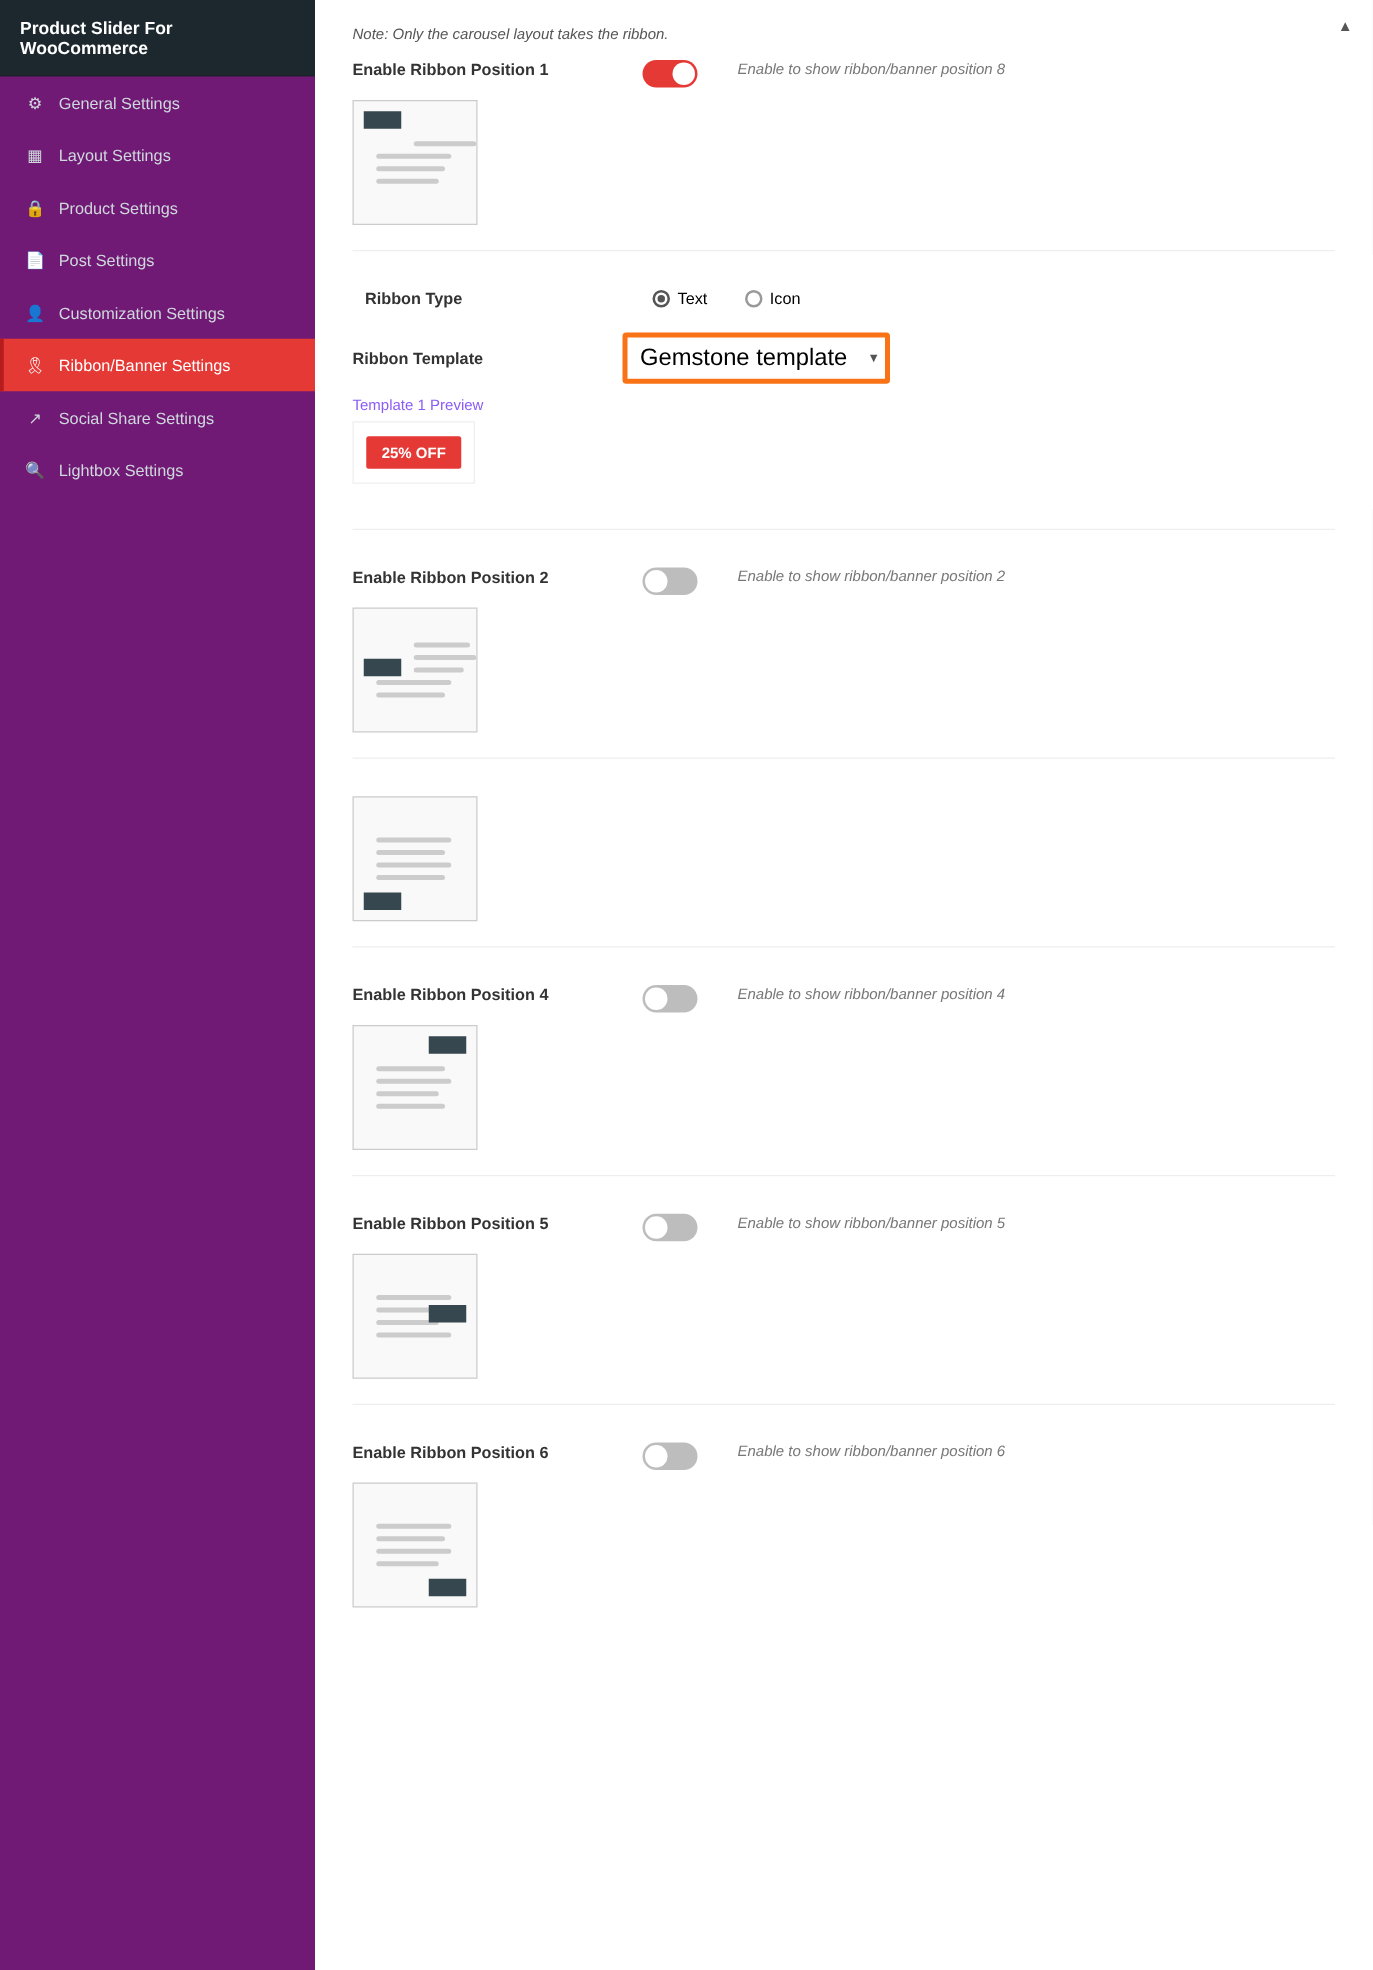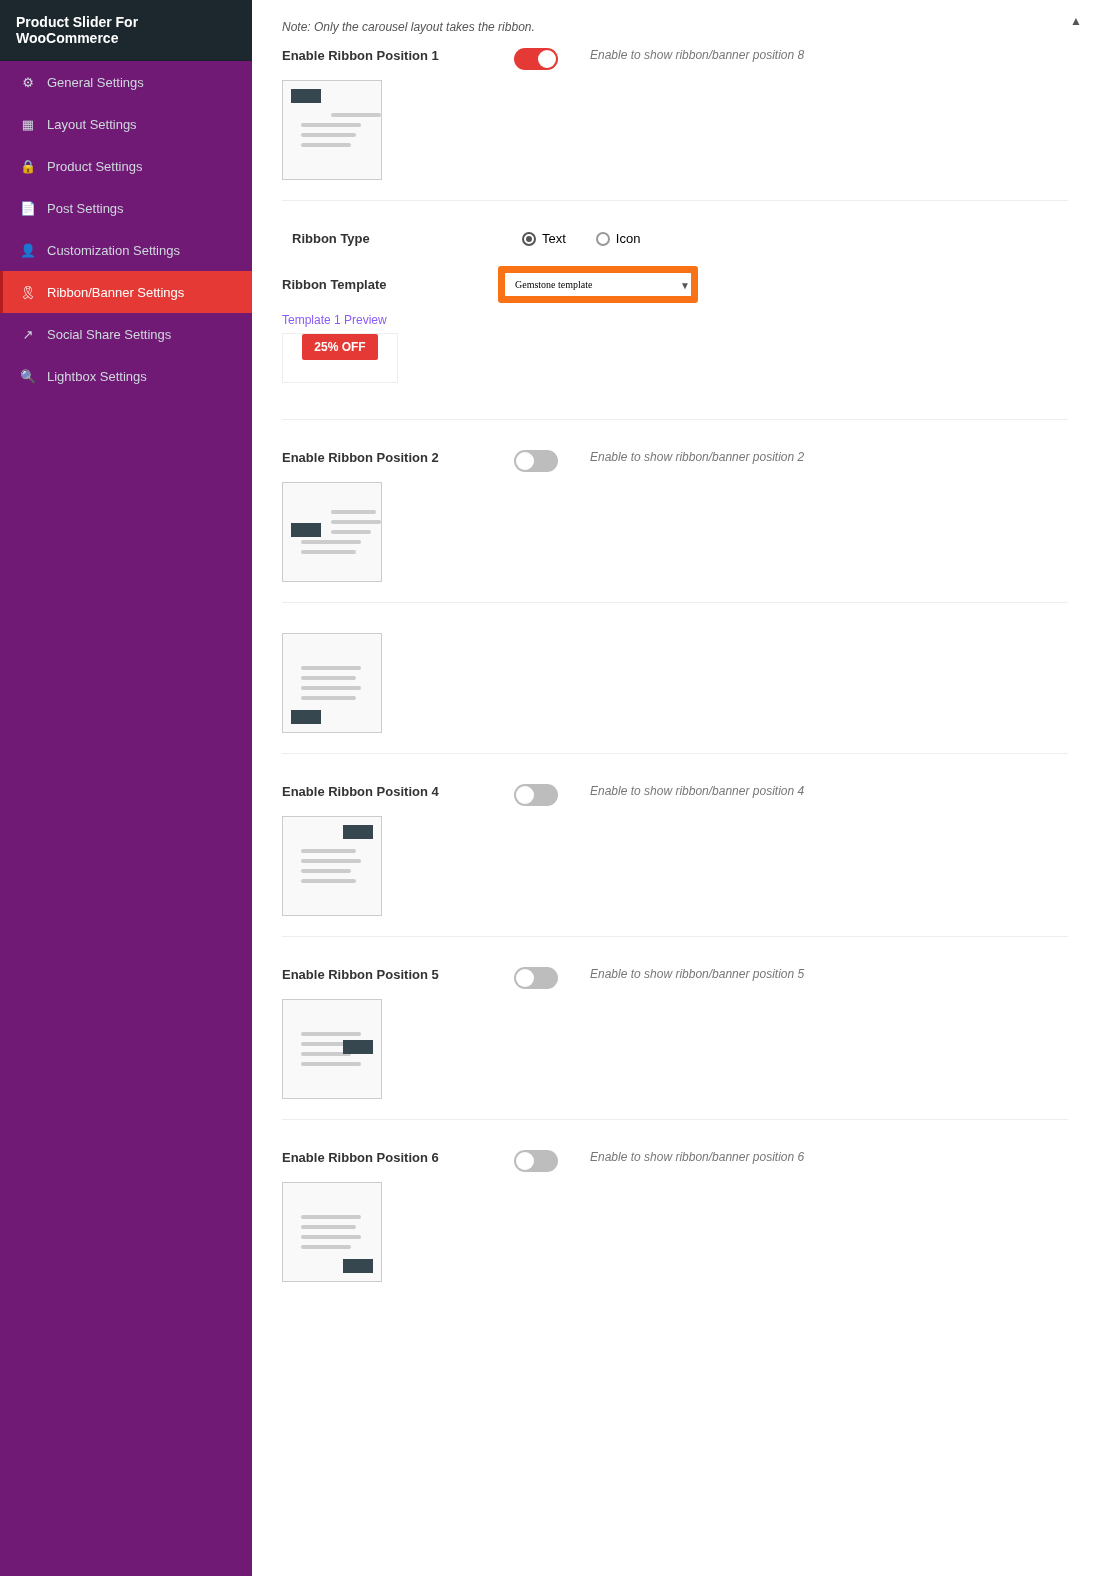--- a/index.html
+++ b/index.html
@@ -176,30 +176,29 @@
 
     
     .ribbon-template-row {
       display: flex;
       align-items: center;
       gap: 16px;
       margin-bottom: 10px;
     }
     .select-dropdown {
       padding: 6px 30px 6px 10px;
-      border: 7px solid #f97316;
+      border: 4px solid #f97316;
       border-radius: 3px;
-      font-size: 10px;
+      font-size: 19px;
       background: #fff;
       appearance: none;
       -webkit-appearance: none;
       cursor: pointer;
       min-width: 200px;
       position: relative;
-      font-family: Liberation Serif, serif;
     }
     .select-wrapper {
       position: relative;
       display: inline-block;
     }
     .select-wrapper::after {
       content: '▼';
       font-size: 10px;
       position: absolute;
       right: 8px;
@@ -213,25 +212,25 @@
     .template-preview-section {
       margin-top: 8px;
       margin-bottom: 16px;
     }
     .template-preview-label {
       font-size: 12px;
       color: #8b5cf6;
       margin-bottom: 6px;
     }
     .template-preview-box {
-      width: 116px;
+      width: 98px;
       height: 50px;
       border: 1px solid #eee;
       display: flex;
-      align-items: flex-start;
+      align-items: center;
       justify-content: center;
     }
     .discount-badge {
       background: #e53935;
       color: #fff;
       font-size: 12px;
       font-weight: bold;
       padding: 6px 12px;
       border-radius: 2px;
     }

